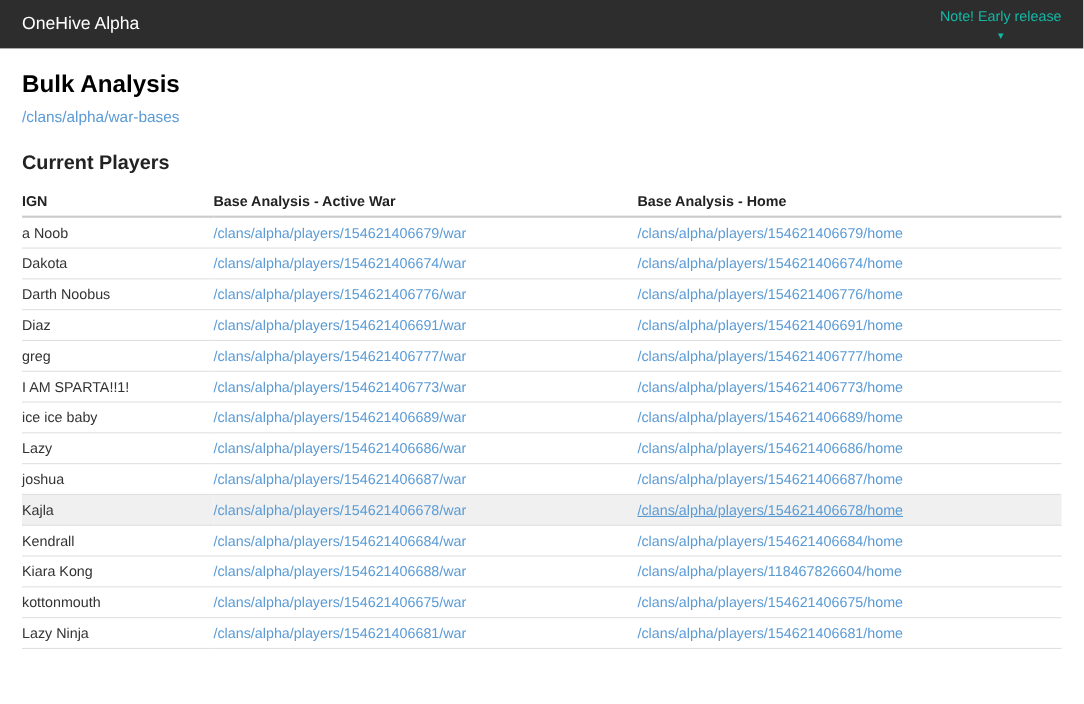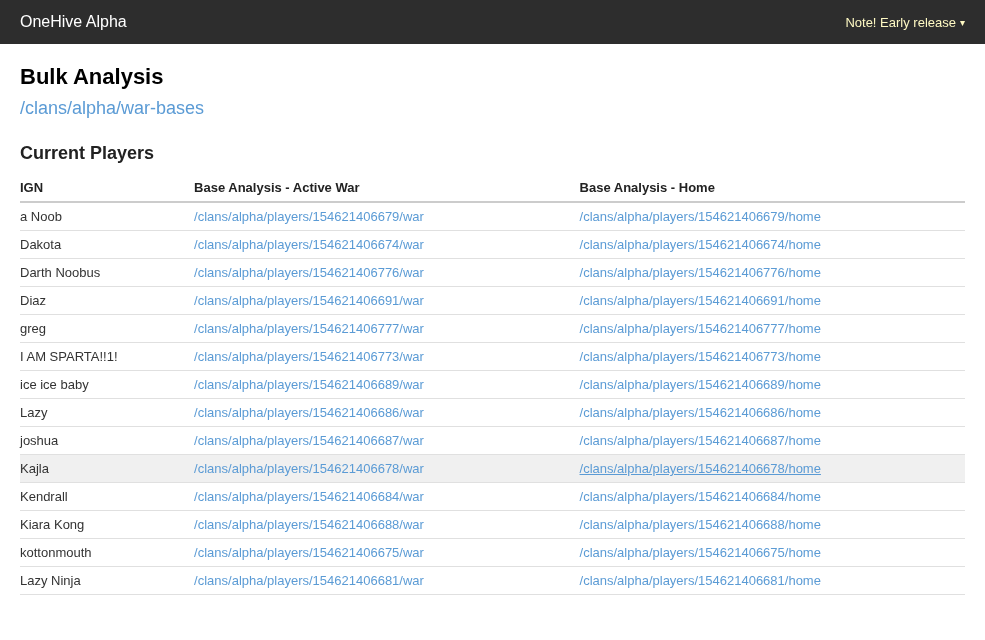--- a/index.html
+++ b/index.html
@@ -15,45 +15,46 @@
       align-items: center;
       justify-content: space-between;
     }
     #header-title {
       font-size: 16px;
       font-weight: normal;
       color: #fff;
     }
     #header-notice {
       font-size: 13px;
-      color: #fef9c3;
+      color: #14b8a6;
       display: flex;
       align-items: center;
       gap: 4px;
+      flex-direction: column;
     }
     #header-notice .caret {
       font-size: 10px;
     }
 
     
     #main {
       padding: 20px 20px 20px 20px;
     }
 
     #page-heading {
       font-size: 22px;
       font-weight: bold;
       margin-bottom: 8px;
       color: #000000;
     }
 
     #clan-link {
       color: #5b9bd5;
       text-decoration: none;
-      font-size: 18px;
+      font-size: 14px;
       margin-bottom: 14px;
       display: inline-block;
     }
 
     #section-title {
       font-size: 18px;
       font-weight: bold;
       margin-bottom: 10px;
       margin-top: 10px;
       color: #222;
@@ -170,21 +171,21 @@
           <td><a href="/clans/alpha/players/154621406678/home" class="active-link">/clans/alpha/players/154621406678/home</a></td>
         </tr>
         <tr>
           <td>Kendrall</td>
           <td><a href="/clans/alpha/players/154621406684/war">/clans/alpha/players/154621406684/war</a></td>
           <td><a href="/clans/alpha/players/154621406684/home">/clans/alpha/players/154621406684/home</a></td>
         </tr>
         <tr>
           <td>Kiara Kong</td>
           <td><a href="/clans/alpha/players/154621406688/war">/clans/alpha/players/154621406688/war</a></td>
-          <td><a href="/clans/alpha/players/154621406688/home">/clans/alpha/players/154621406688/home</a></td>
+          <td><a href="/clans/alpha/players/154621406688/home">/clans/alpha/players/118467826604/home</a></td>
         </tr>
         <tr>
           <td>kottonmouth</td>
           <td><a href="/clans/alpha/players/154621406675/war">/clans/alpha/players/154621406675/war</a></td>
           <td><a href="/clans/alpha/players/154621406675/home">/clans/alpha/players/154621406675/home</a></td>
         </tr>
         <tr>
           <td>Lazy Ninja</td>
           <td><a href="/clans/alpha/players/154621406681/war">/clans/alpha/players/154621406681/war</a></td>
           <td><a href="/clans/alpha/players/154621406681/home">/clans/alpha/players/154621406681/home</a></td>

